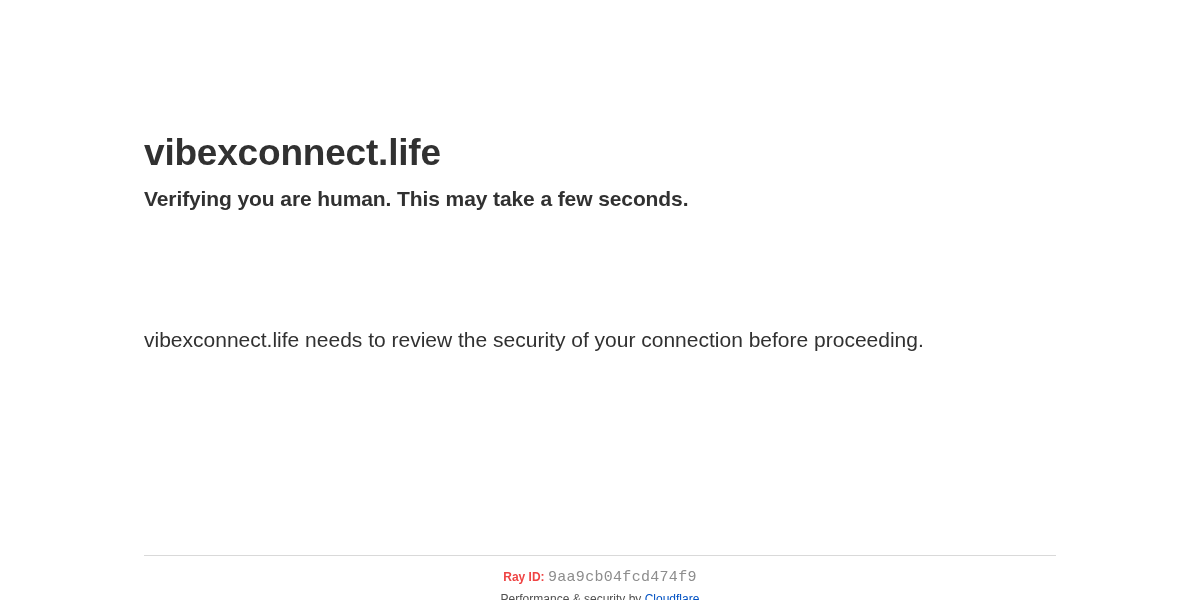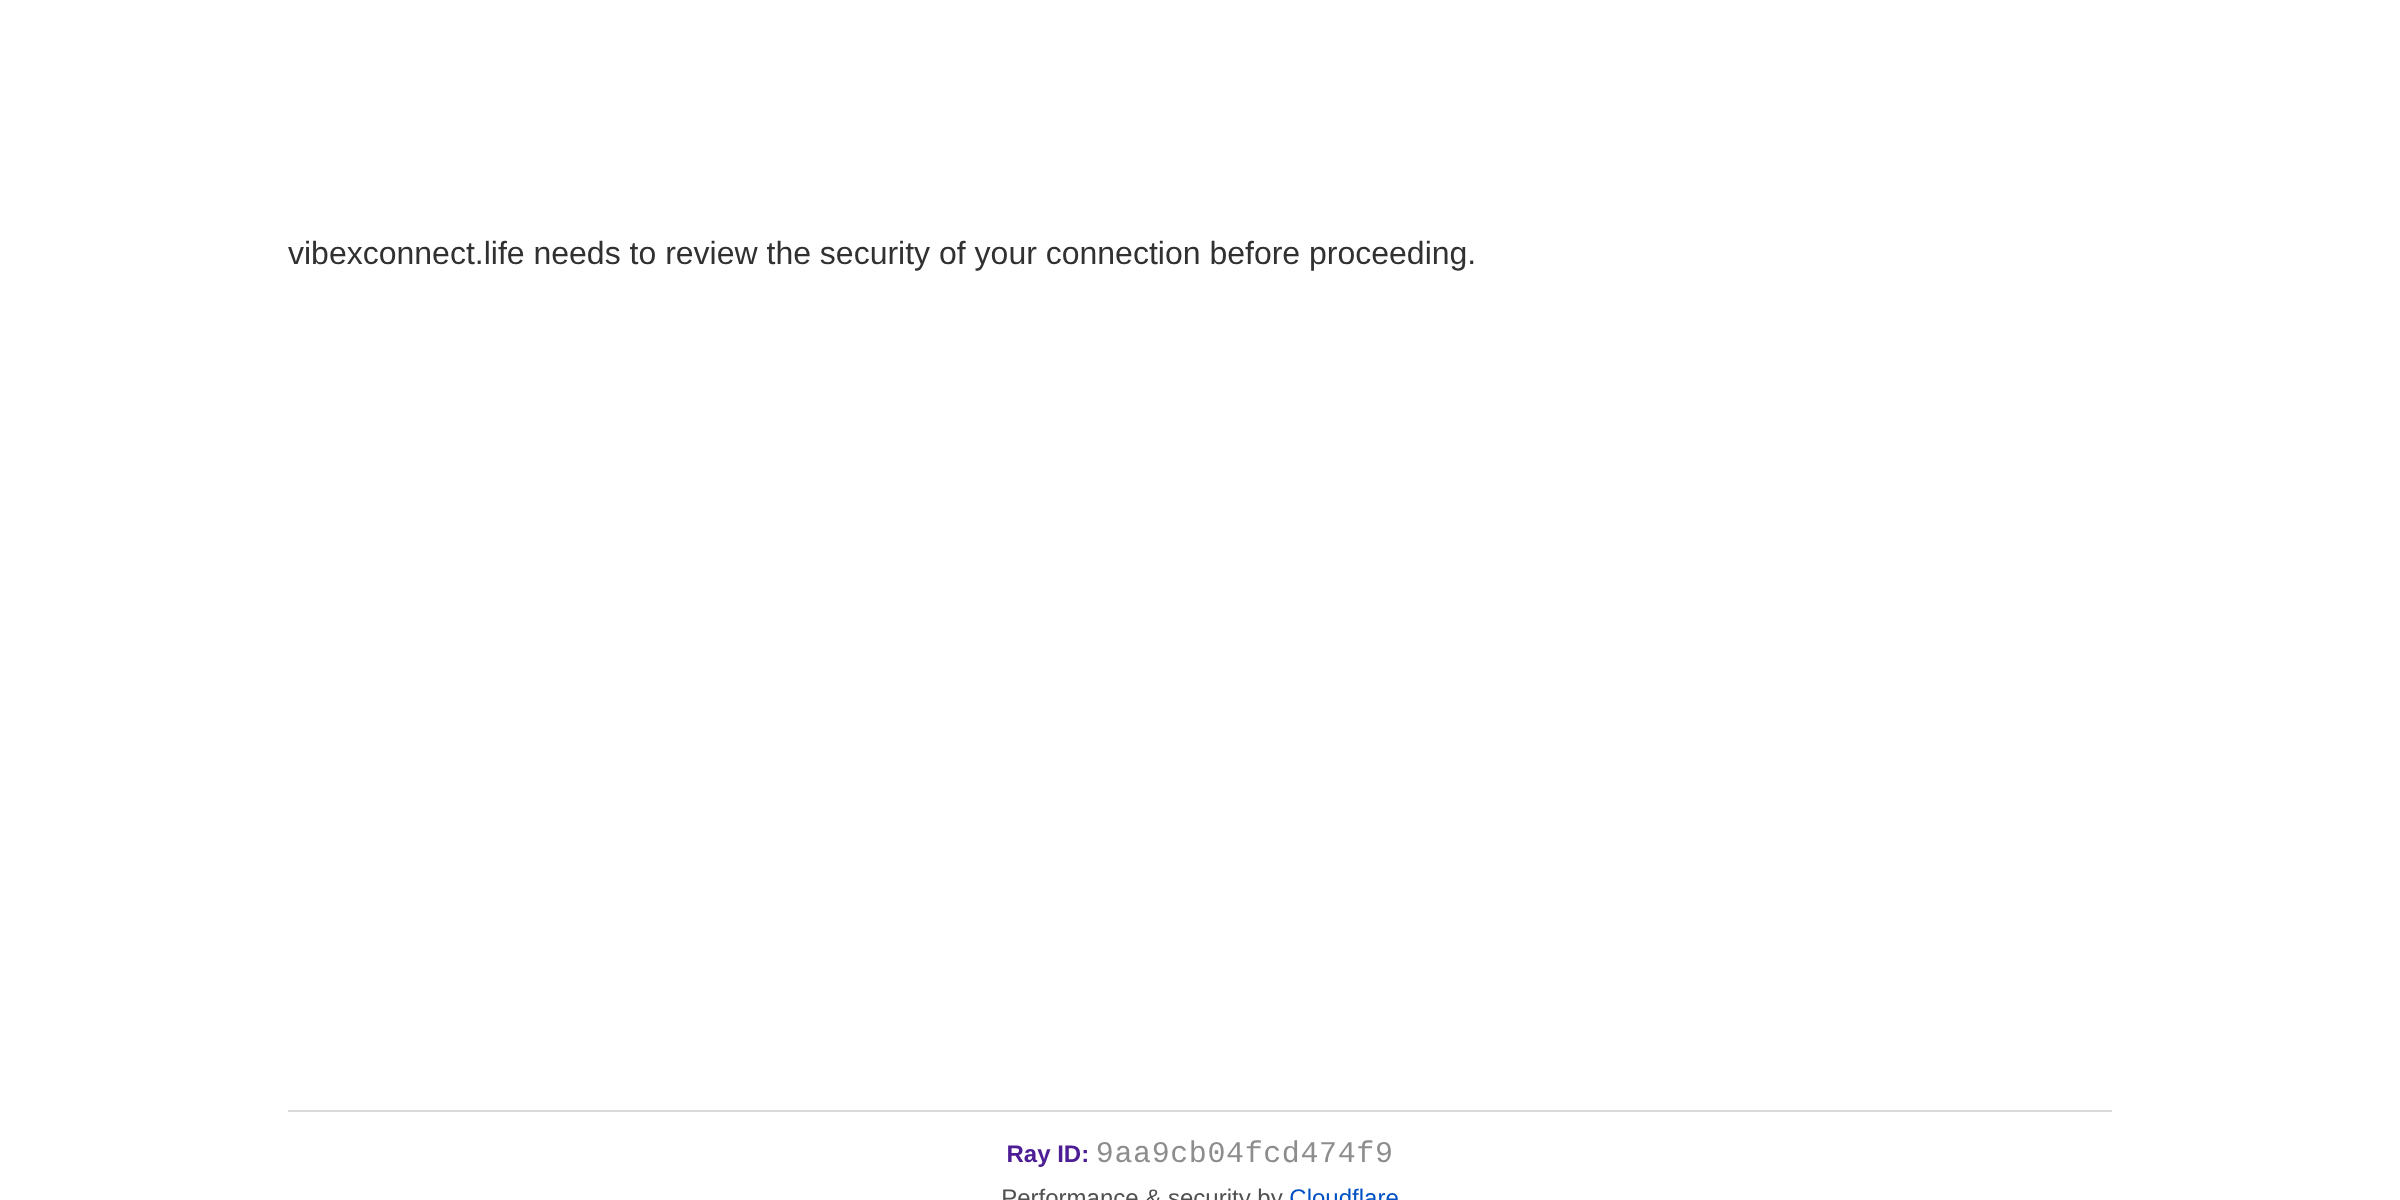--- a/index.html
+++ b/index.html
@@ -60,21 +60,21 @@
     height: 104px;
     margin-top: 6px;
   }
   .challenge-widget {
     width: 300px;
     height: 65px;
   }
 
   
   .body-copy {
-    font-size: 16px;
+    font-size: 21px;
     line-height: 36px;
     font-weight: 400;
     color: #313131;
     margin: 0;
     max-width: 800px;
   }
 
   
   .footer {
     position: absolute;
@@ -88,21 +88,21 @@
   }
 
   .footer-line {
     font-size: 12px;
     line-height: 18px;
     color: #505050;
   }
 
   .ray-label {
     font-weight: 700;
-    color: #4c1d95;
+    color: #ef4444;
   }
 
   .ray-id {
     font-family: "Liberation Mono", "DejaVu Sans Mono", monospace;
     font-size: 15px;
     color: #8d8d8d;
     letter-spacing: 0.3px;
   }
 
   .footer-line-2 {
@@ -117,20 +117,24 @@
     text-decoration: none;
   }
 </style>
 </head>
 <body>
 
 <div class="page">
 
   <div class="content">
 
+    <div class="hdr">
+      <h1 class="site-title">vibexconnect.life</h1>
+      <h2 class="site-subtitle">Verifying you are human. This may take a few seconds.</h2>
+    </div>
 
     <div class="challenge-area">
       <div class="challenge-widget"></div>
     </div>
 
     <p class="body-copy">vibexconnect.life needs to review the security of your connection before proceeding.</p>
 
   </div>
 
   <div class="footer">

